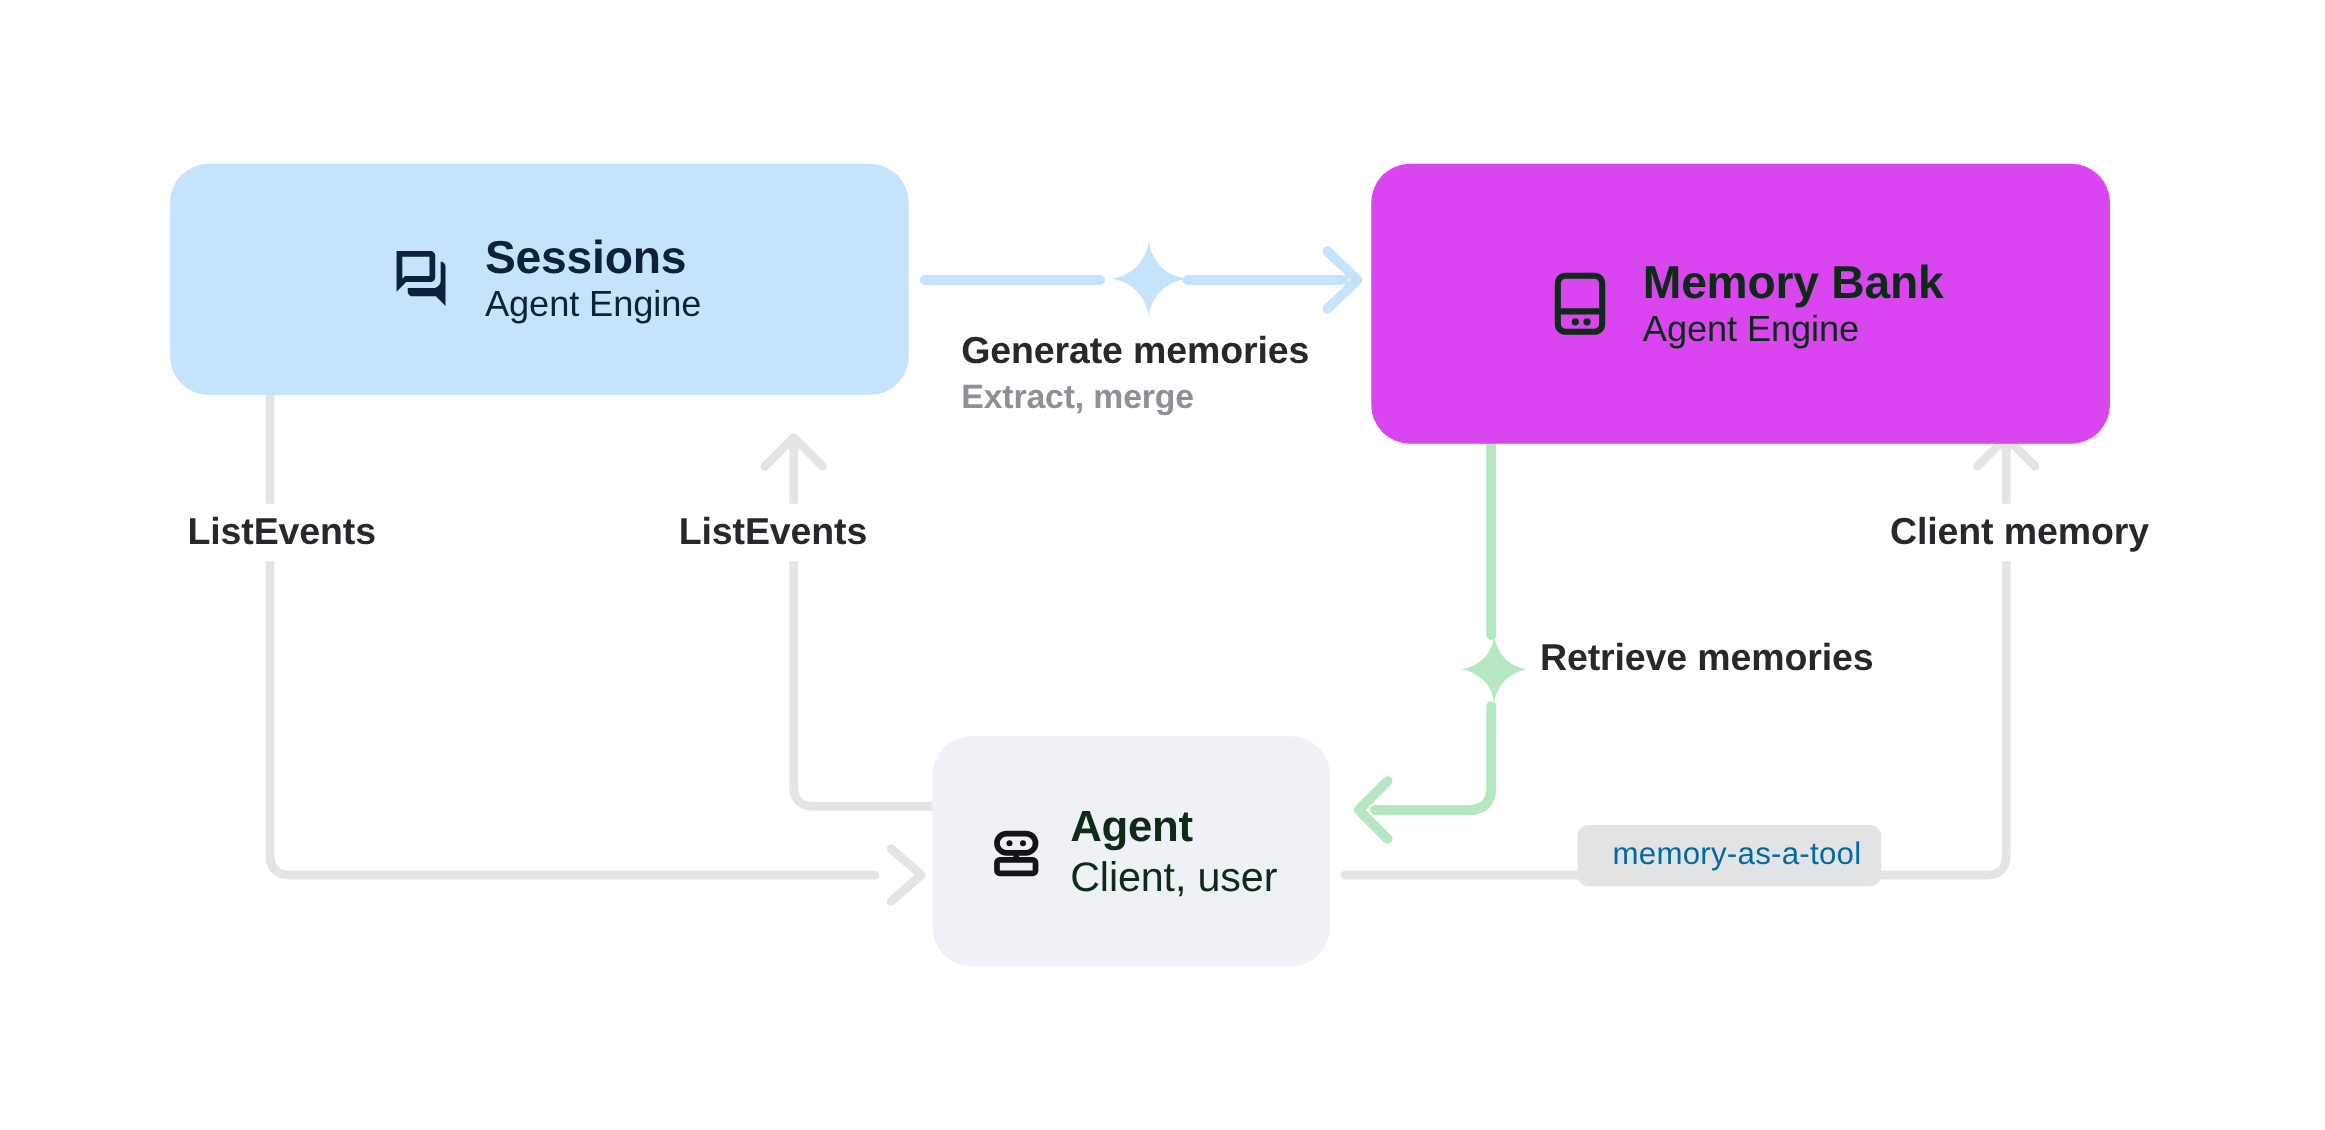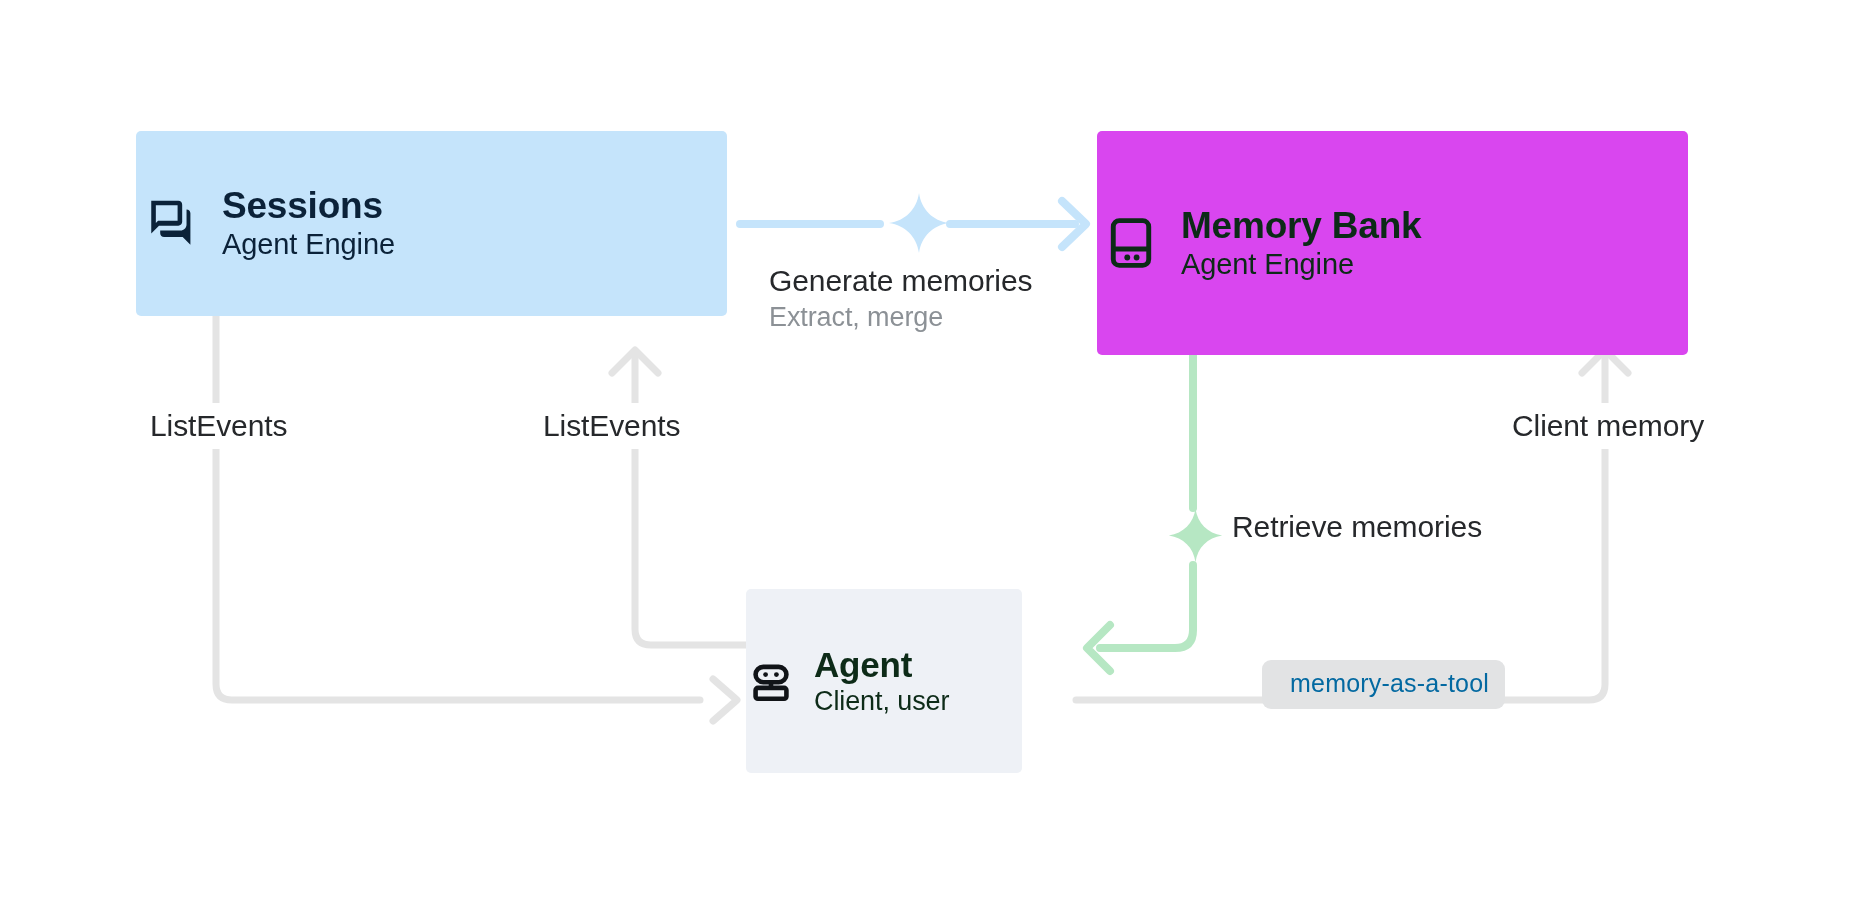--- a/index.html
+++ b/index.html
@@ -26,22 +26,22 @@
     height: 904px;
   }
 
   
   .node {
     position: absolute;
     box-sizing: border-box;
     display: flex;
     flex-direction: row;
     align-items: center;
-    justify-content: flex-start;
-    border-radius: 5px;
+    justify-content: center;
+    border-radius: 31px;
     z-index: 5;
   }
   .node-inner {
     display: flex;
     flex-direction: row;
     align-items: center;
     gap: 22px;
   }
   .node-icon {
     display: block;
@@ -88,36 +88,37 @@
     background: #d946ef;
   }
   #node-memory .node-title,
   #node-memory .node-sub { color: #0c2b17; }
   #node-memory .node-inner { gap: 22px; margin-left: 6px; }
 
   
   #node-agent {
     left: 746px;
     top: 589px;
-    width: 276px;
+    width: 318px;
     height: 184px;
     background: #eef1f6;
   }
   #node-agent .node-title,
   #node-agent .node-sub { color: #0d2b18; }
   #node-agent .node-inner { gap: 18px; }
   #node-agent .node-title { font-size: 35px; }
-  #node-agent .node-sub { font-size: 27px; }
+  #node-agent .node-sub { font-size: 33px; }
 
   
   .edge-label {
     position: absolute;
     z-index: 6;
     white-space: nowrap;
     background: #ffffff;
+    font-weight: bold;
   }
   .edge-label .line1 {
     font-size: 30px;
     color: #26282b;
     letter-spacing: -0.1px;
     display: block;
   }
   .edge-label .line2 {
     font-size: 27px;
     color: #8c9196;

